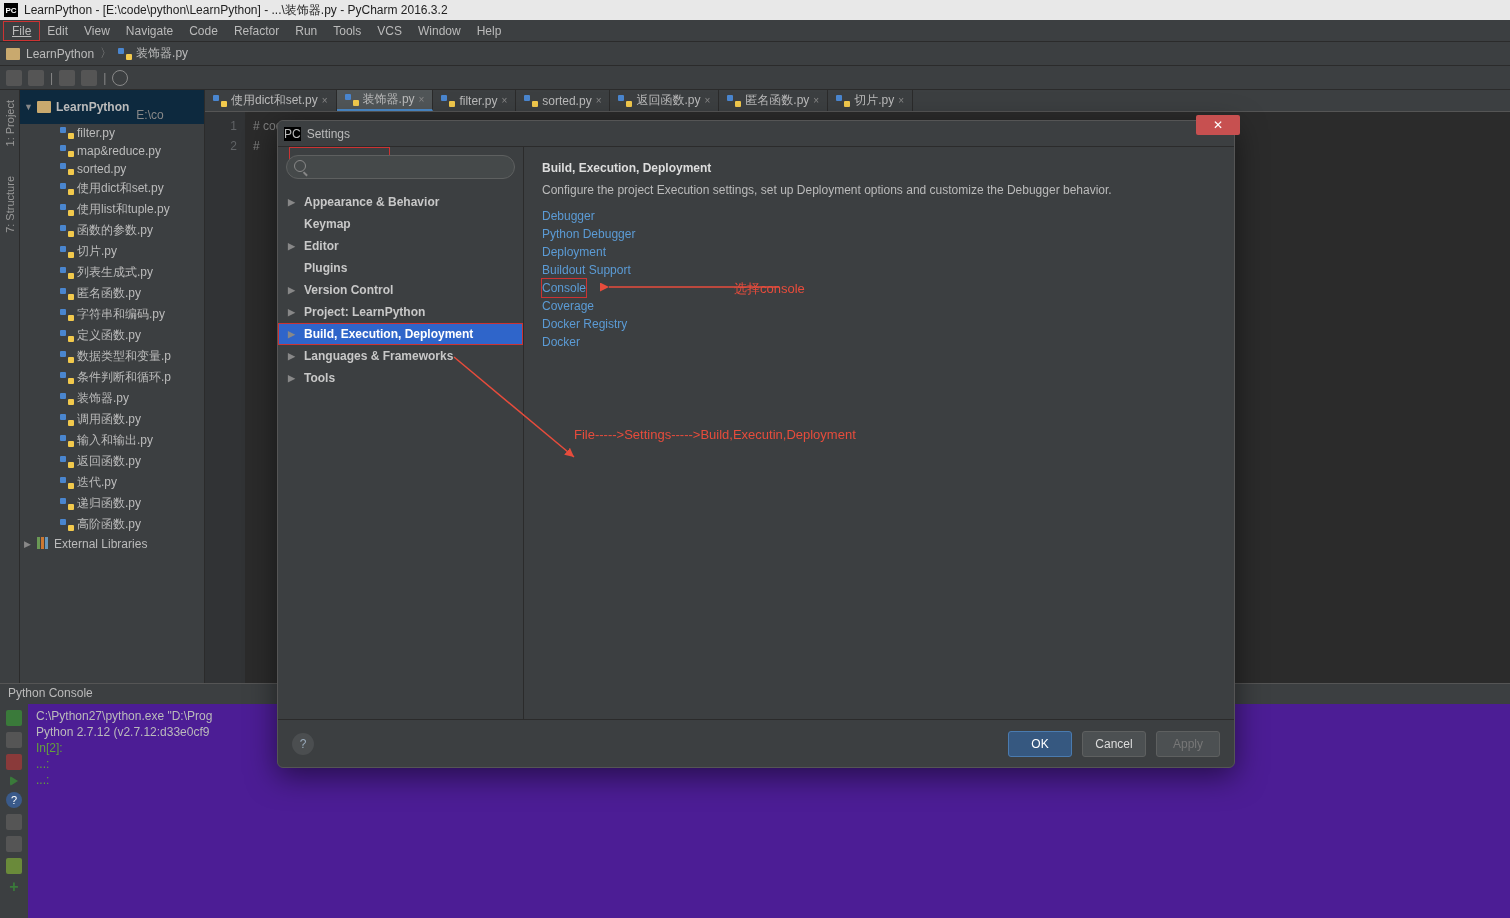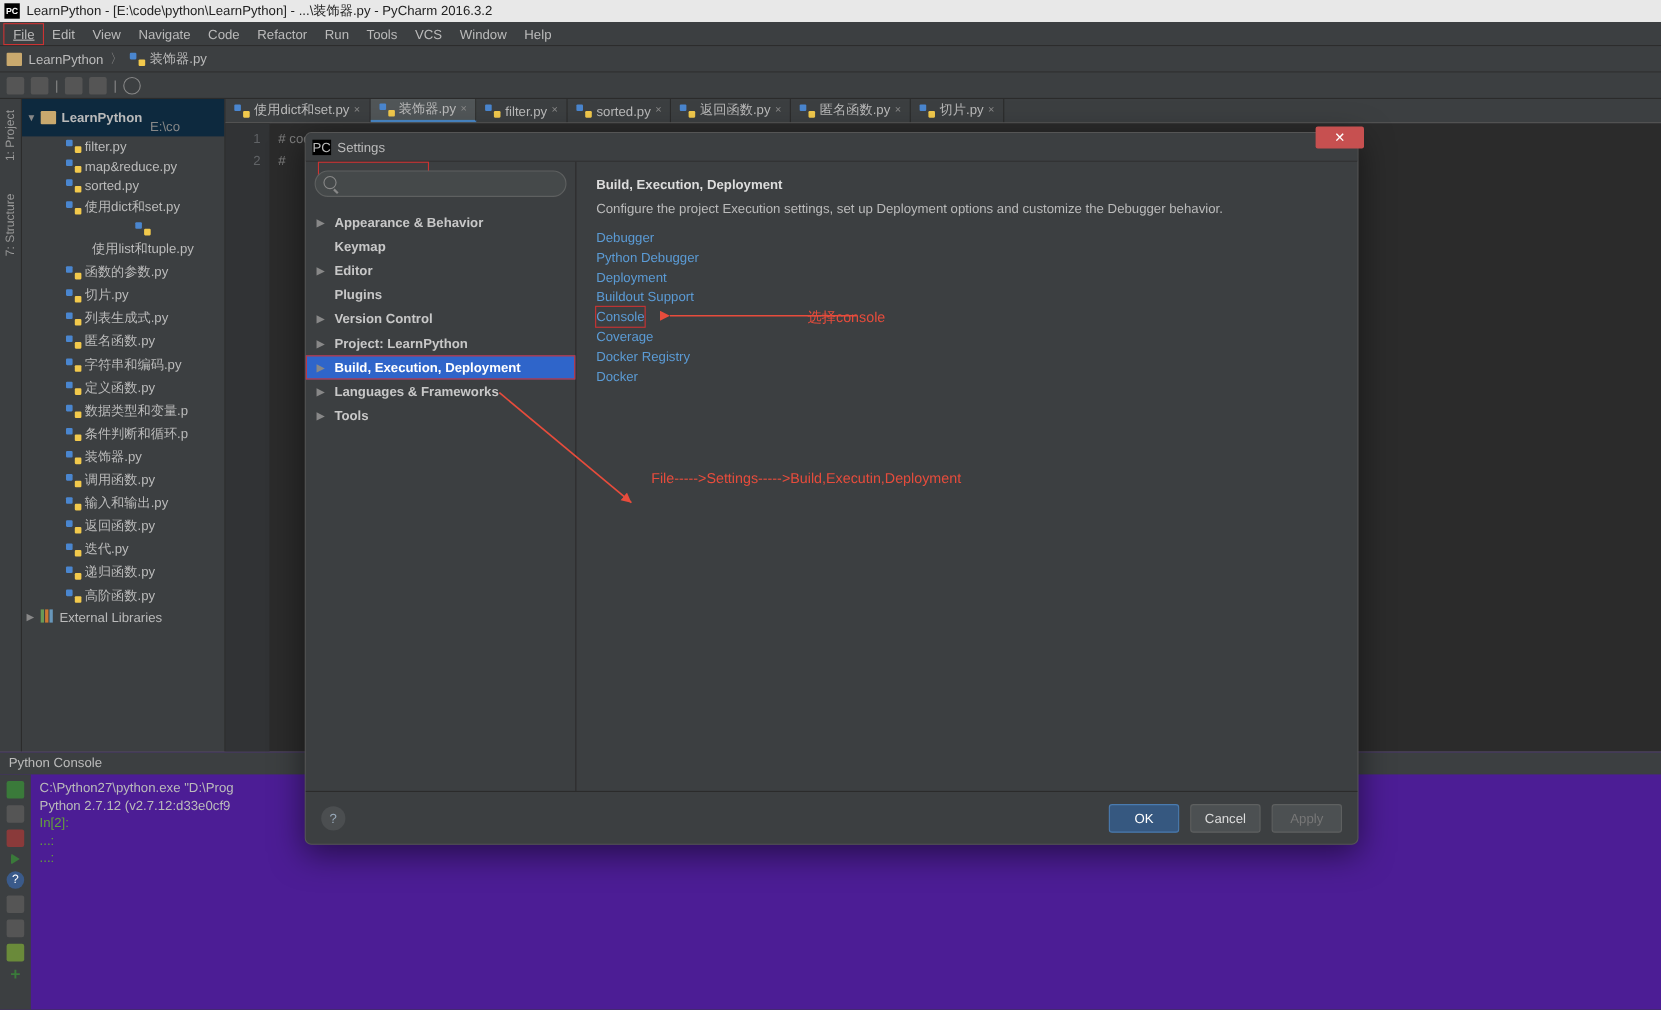--- a/index.html
+++ b/index.html
@@ -160,21 +160,21 @@
           <span>map&amp;reduce.py</span>
         </div>
         <div class="tree-node" style="padding-left: 40px;">
           <span class="py-icon"></span>
           <span>sorted.py</span>
         </div>
         <div class="tree-node" style="padding-left: 40px;">
           <span class="py-icon"></span>
           <span>使用dict和set.py</span>
         </div>
-        <div class="tree-node" style="padding-left: 40px; flex-direction: column;">
+        <div class="tree-node" style="padding-left: 40px;">
           <span class="py-icon"></span>
           <span>使用list和tuple.py</span>
         </div>
         <div class="tree-node" style="padding-left: 40px;">
           <span class="py-icon"></span>
           <span>函数的参数.py</span>
         </div>
         <div class="tree-node" style="padding-left: 40px;">
           <span class="py-icon"></span>
           <span>切片.py</span>
@@ -393,21 +393,21 @@
       <span class="annot" style="left:210px; top:133px;">选择console</span>
 
       <svg class="arrow-svg" style="left:-80px; top:200px;" width="200" height="120">
         <defs>
             <marker id="ah2" markerWidth="8" markerHeight="8" refX="6" refY="3" orient="auto">
               <path d="M0,0 L6,3 L0,6 Z" fill="#e74c3c"></path>
             </marker>
           </defs>
         <line x1="10" y1="10" x2="130" y2="110" stroke="#e74c3c" stroke-width="1.5" marker-end="url(#ah2)"></line>
       </svg>
-      <span class="annot" style="left:68px; top:280px;">File-----&gt;Settings-----&gt;Build,Executin,Deployment</span>
+      <span class="annot" style="left:50px; top:280px;">File-----&gt;Settings-----&gt;Build,Executin,Deployment</span>
     </div>
   </div>
   <div class="modal-footer">
     <span class="help-btn">?</span>
     <button class="btn primary">OK</button>
     <button class="btn">Cancel</button>
     <button class="btn" disabled="">Apply</button>
   </div>
 </div>
 

